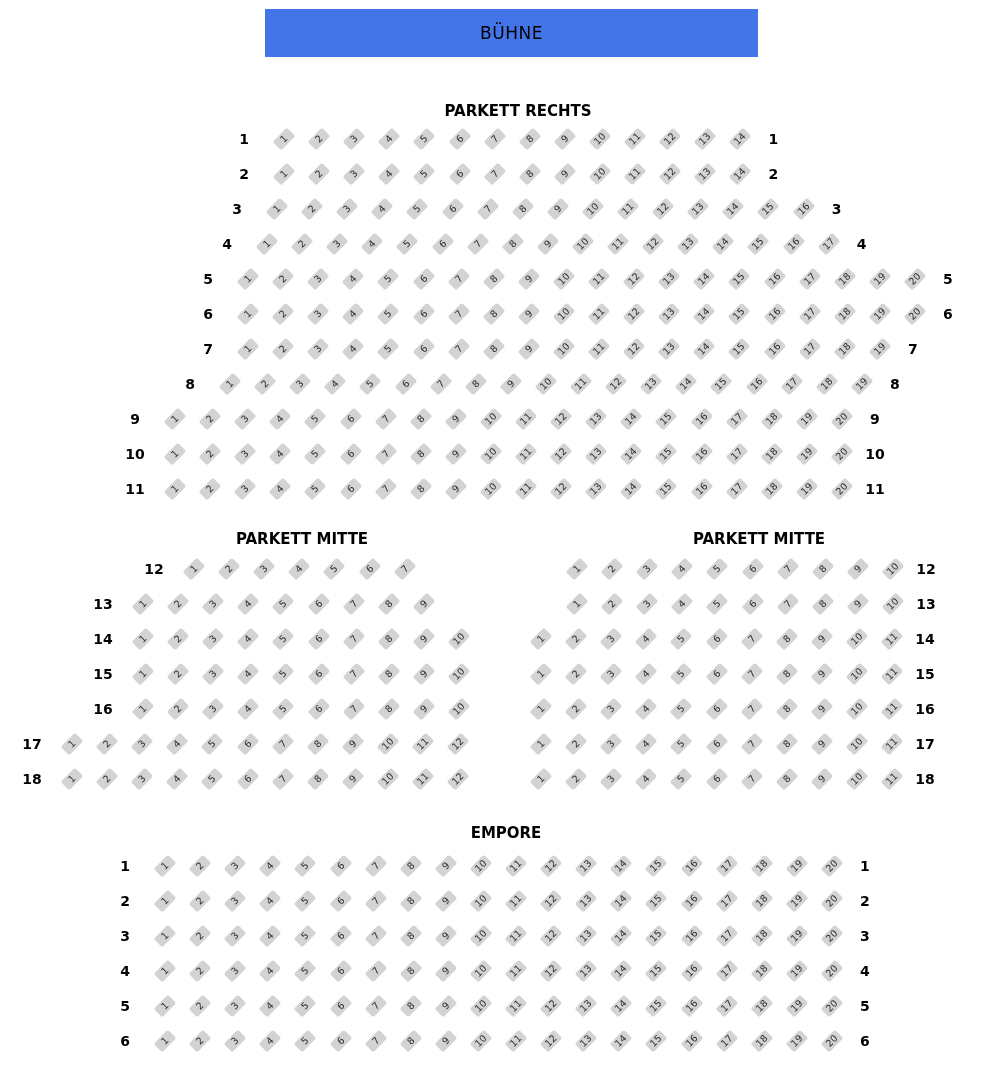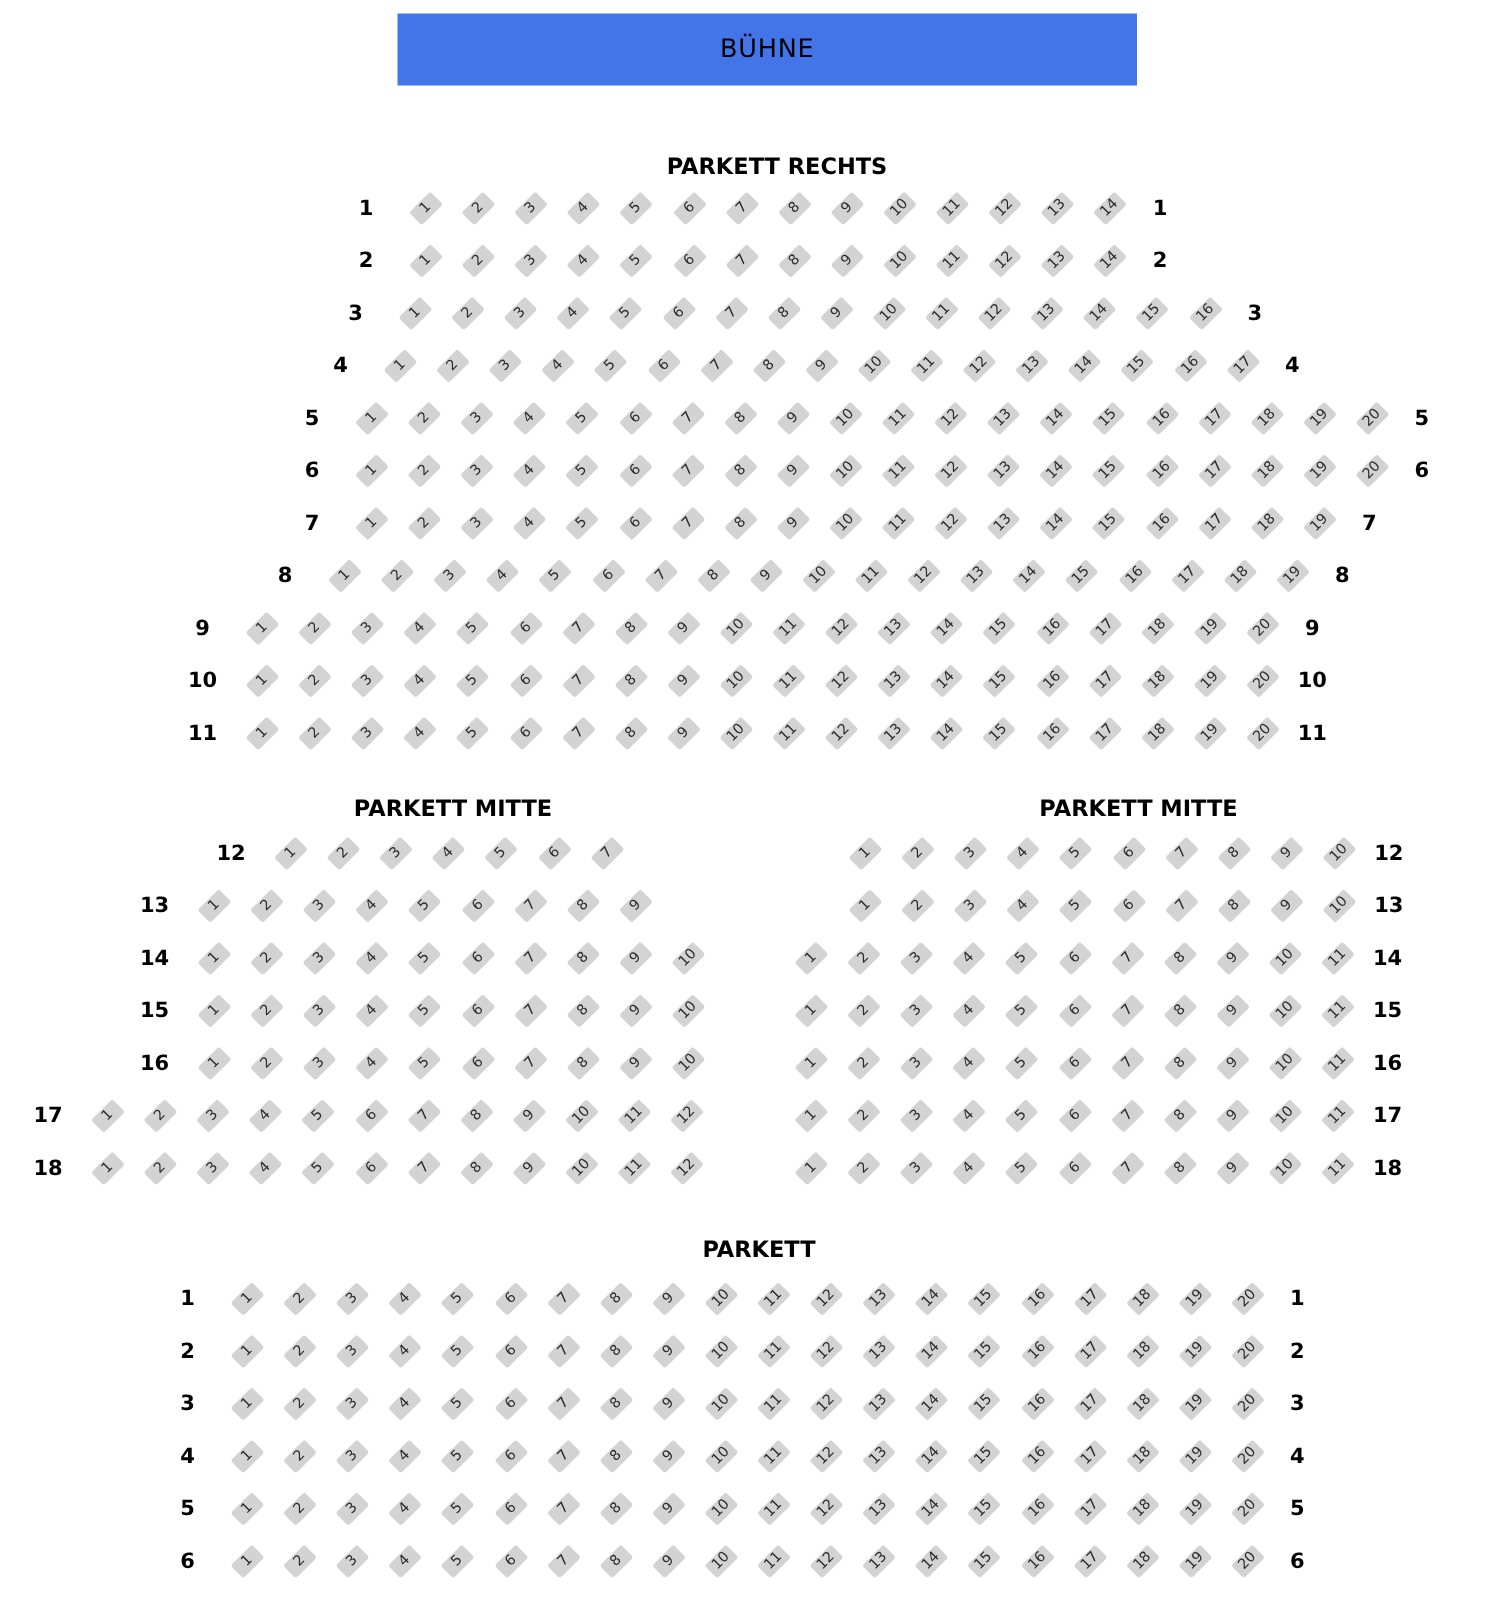--- a/index.html
+++ b/index.html
@@ -443,21 +443,21 @@
     <div class="seat" style="left: 576.1px; top: 779px;">2</div>
     <div class="seat" style="left: 611.2px; top: 779px;">3</div>
     <div class="seat" style="left: 646.3px; top: 779px;">4</div>
     <div class="seat" style="left: 681.4px; top: 779px;">5</div>
     <div class="seat" style="left: 716.5px; top: 779px;">6</div>
     <div class="seat" style="left: 751.6px; top: 779px;">7</div>
     <div class="seat" style="left: 786.7px; top: 779px;">8</div>
     <div class="seat" style="left: 821.8px; top: 779px;">9</div>
     <div class="seat" style="left: 856.9px; top: 779px;">10</div>
     <div class="seat" style="left: 892px; top: 779px;">11</div>
-    <div class="section-title" style="left: 506px; top: 833px;">PARKETT</div>
+    <div class="section-title" style="left: 506px; top: 833px;">EMPORE</div>
     <div class="row-label" style="left: 125px; top: 866px;">1</div>
     <div class="row-label" style="left: 864.9px; top: 866px;">1</div>
     <div class="seat" style="left: 165px; top: 866px;">1</div>
     <div class="seat" style="left: 200.1px; top: 866px;">2</div>
     <div class="seat" style="left: 235.2px; top: 866px;">3</div>
     <div class="seat" style="left: 270.3px; top: 866px;">4</div>
     <div class="seat" style="left: 305.4px; top: 866px;">5</div>
     <div class="seat" style="left: 340.5px; top: 866px;">6</div>
     <div class="seat" style="left: 375.6px; top: 866px;">7</div>
     <div class="seat" style="left: 410.7px; top: 866px;">8</div>

